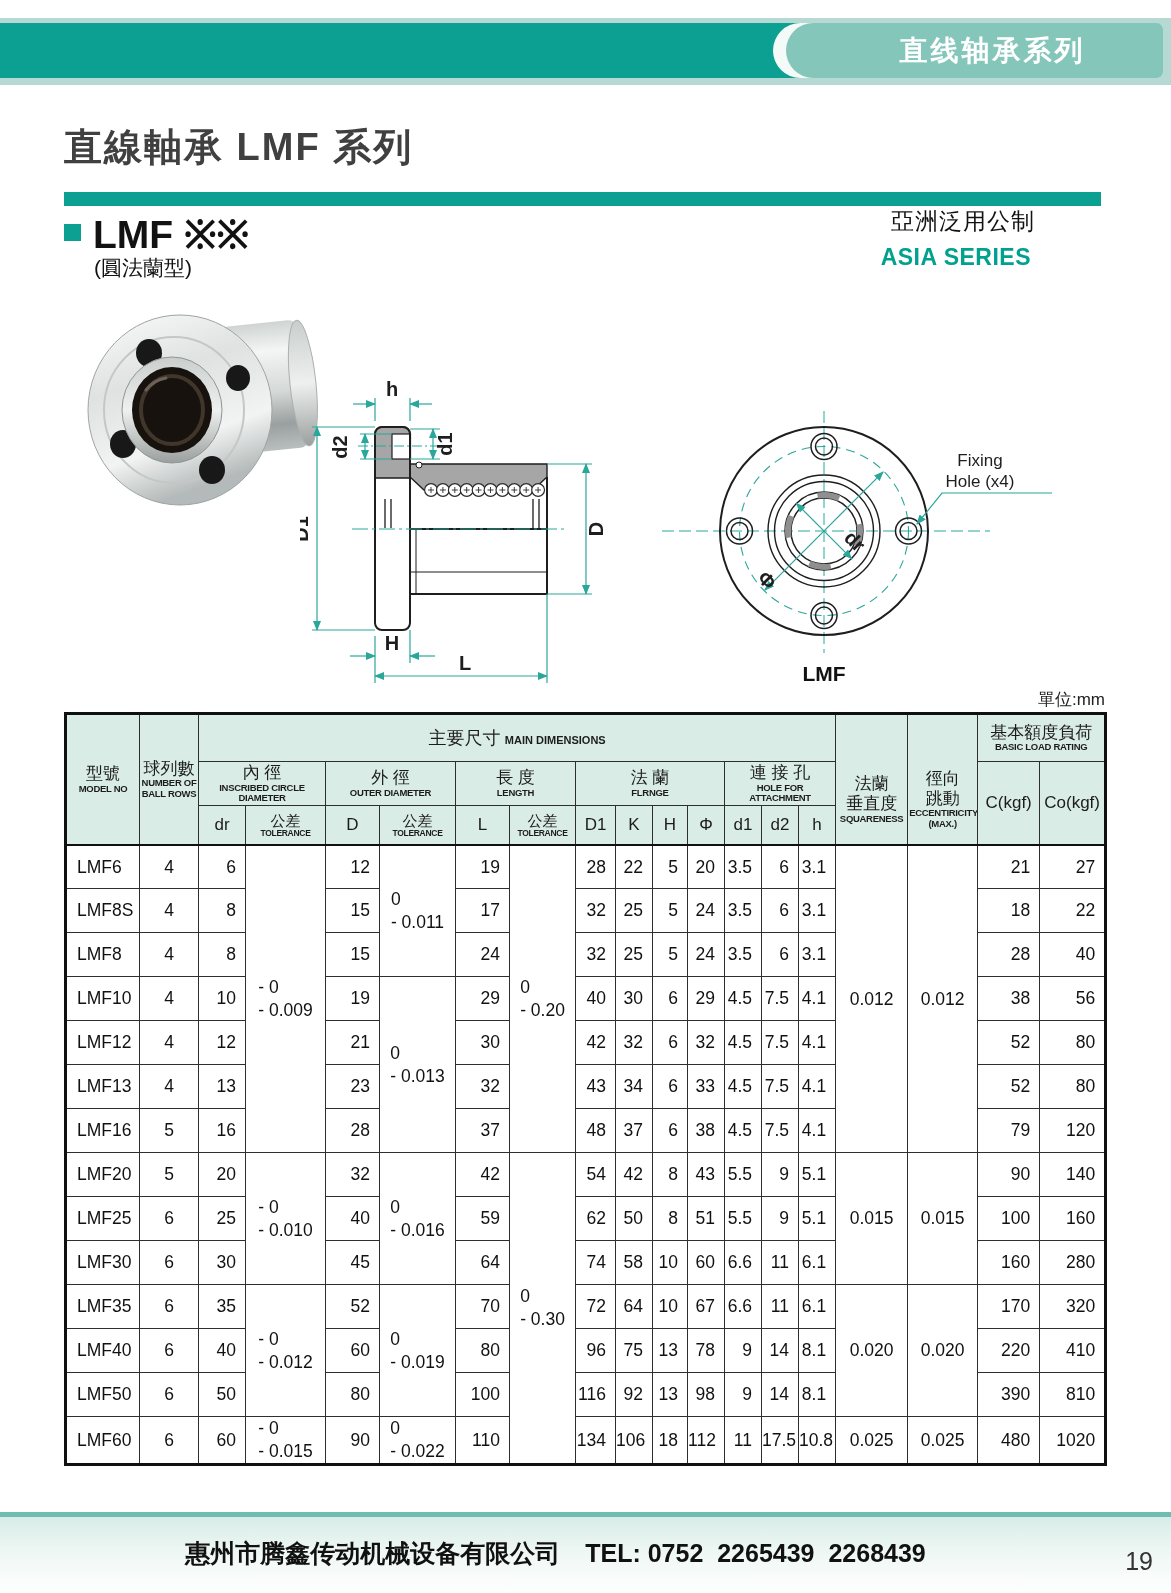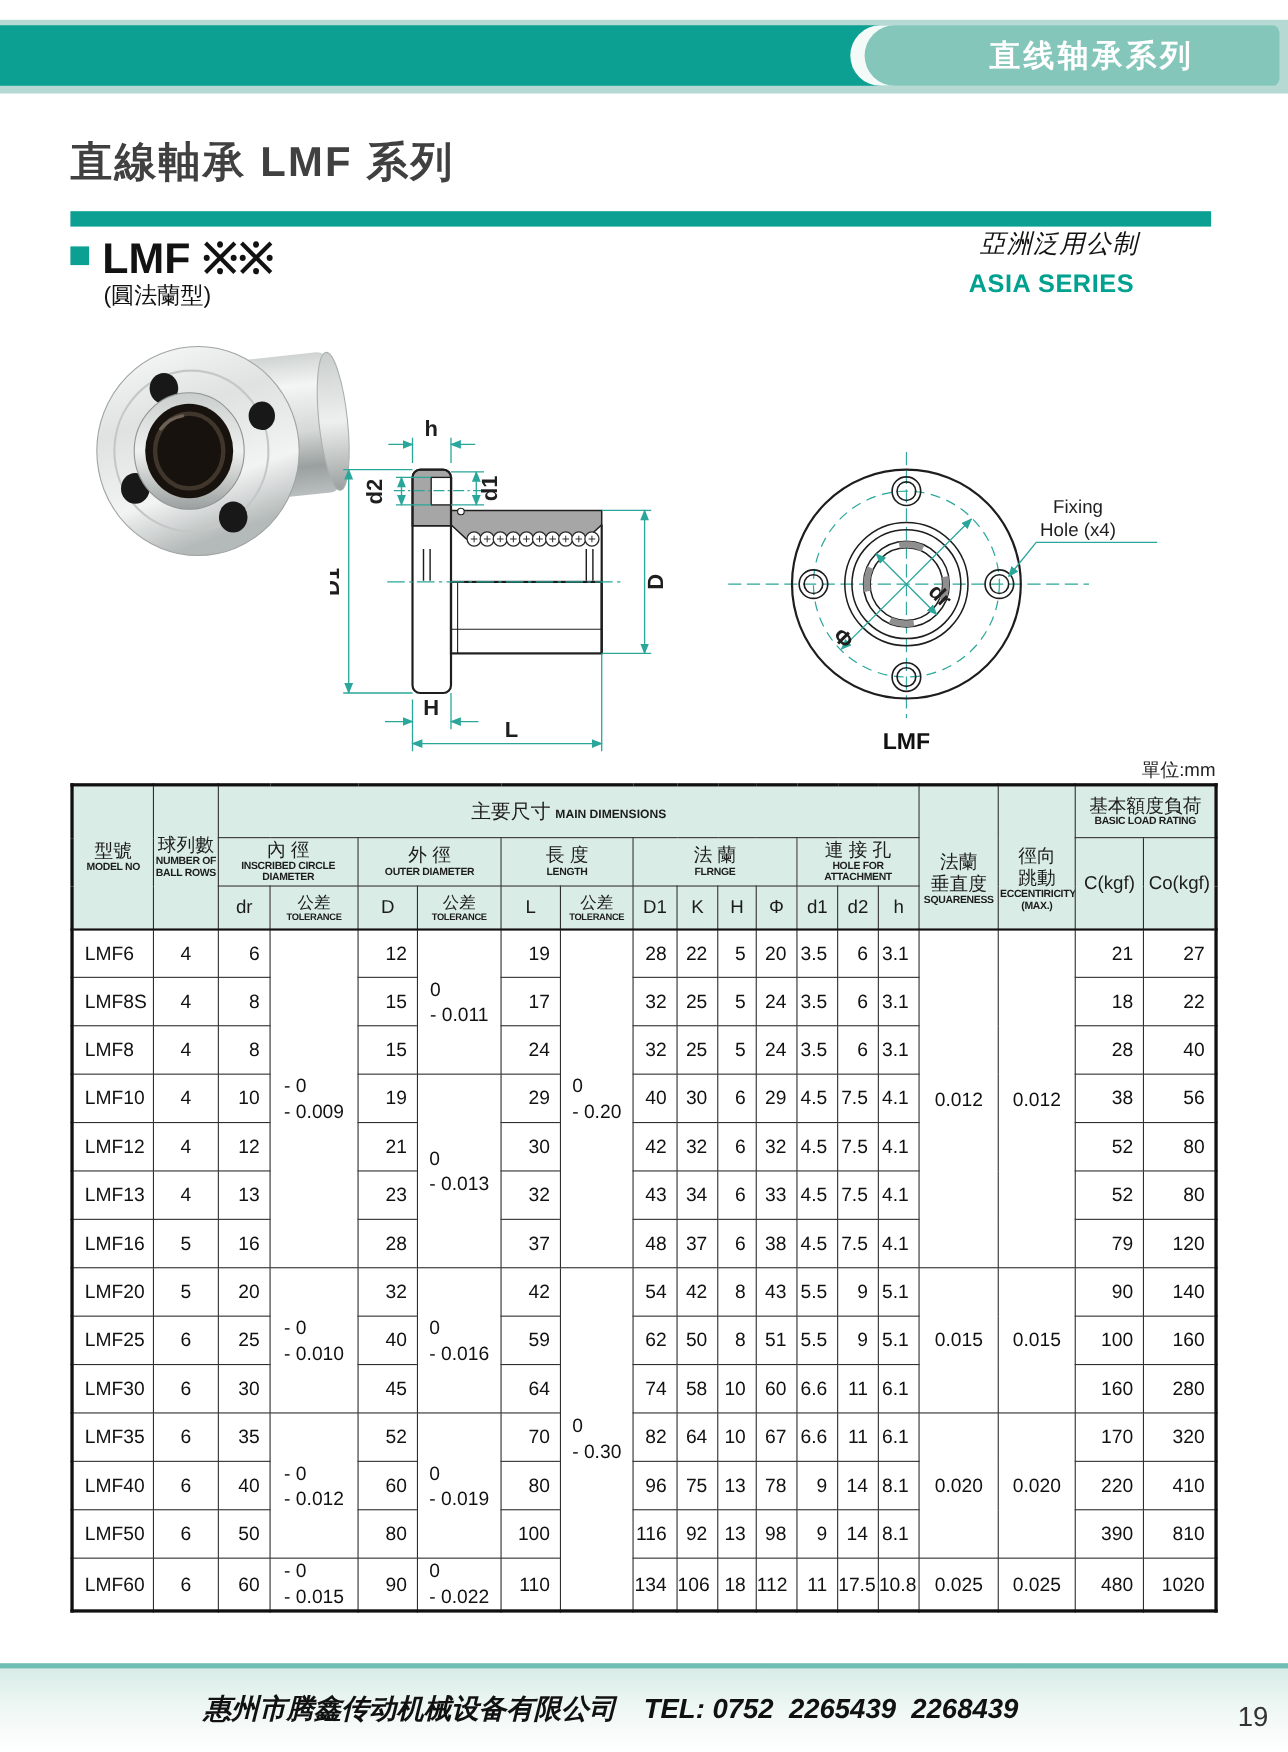--- a/index.html
+++ b/index.html
@@ -14,21 +14,21 @@
   .banner-tab { position:absolute; left:786px; top:5px; width:377px; height:55px; background:#85c6bb; border-radius:28px 6px 6px 28px;
                 display:flex; align-items:center; justify-content:center; }
   .banner-tab .tab-label { color:#fff; font-size:28px; font-weight:bold; letter-spacing:3px; padding-left:36px; }
 
   
   .page-title { position:absolute; left:64px; top:122px; font-size:38px; font-weight:bold; color:#404040; letter-spacing:2px; }
   .title-rule { position:absolute; left:64px; top:192px; width:1037px; height:14px; background:#0ba092; }
   .series-bullet { position:absolute; left:64px; top:224px; width:17px; height:17px; background:#0ba092; }
   .series-code { position:absolute; left:93px; top:206px; font-size:39px; font-weight:bold; color:#121212; }
   .series-type { position:absolute; left:94px; top:254px; font-size:21px; color:#121212; }
-  .region-zh { position:absolute; right:136px; top:206px; font-size:23px; color:#121212; letter-spacing:1px;font-style:italic; }
+  .region-zh { position:absolute; right:136px; top:206px; font-size:23px; color:#121212; letter-spacing:1px; }
   .region-en { position:absolute; right:140px; top:244px; font-size:23px; font-weight:bold; color:#00a18e; letter-spacing:0.5px; }
 
   
   .fig { position:absolute; }
   .fig-photo { left:68px; top:298px; }
   .fig-section { left:300px; top:358px; }
   .fig-front { left:640px; top:383px; }
   svg text { font-family:"Liberation Sans", sans-serif; }
   .dim-label { fill:#1e1e1e; font-size:20px; font-weight:600; }
   .note-label { fill:#1e1e1e; font-size:17px; }
@@ -58,21 +58,21 @@
   .c-mid { text-align:center; }
   .c-tol { text-align:center; font-size:16.5px; }
   .tol-text { display:inline-block; text-align:left; white-space:pre-line; line-height:1.3; }
 
   
   .footer-rule { position:absolute; left:0; top:1512px; width:1171px; height:5px; background:#6fbdb2; }
   .footer-band { position:absolute; left:0; top:1517px; width:1171px; height:76px;
                  background:linear-gradient(180deg,#d8ece7 0%, #eef7f4 45%, #ffffff 100%); }
   .footer-text { position:absolute; left:0; top:20px; width:100%; text-align:center; font-size:25px; font-weight:bold; color:#111;
                  padding-right:60px; }
-  .footer-text .pre { white-space:pre;font-style:italic; }
+  .footer-text .pre { white-space:pre; }
   .footer-text .tel { margin-left:18px; }
   .page-number { position:absolute; right:18px; top:30px; font-size:25px; color:#333; }
 </style>
 </head>
 <body>
 
 <div class="page">
 
   <div class="banner">
     <div class="banner-dark"></div>
@@ -550,21 +550,21 @@
       <tr>
         <td class="c-model">LMF35</td>
         <td class="c-mid">6</td>
         <td class="c-num">35</td>
         <td class="c-tol" rowspan="3"><span class="tol-text">- 0
 - 0.012</span></td>
         <td class="c-num">52</td>
         <td class="c-tol" rowspan="3"><span class="tol-text">0
 - 0.019</span></td>
         <td class="c-num">70</td>
-        <td class="c-num">82</td>
+        <td class="c-num">72</td>
         <td class="c-num">64</td>
         <td class="c-num">10</td>
         <td class="c-num">67</td>
         <td class="c-num">6.6</td>
         <td class="c-num">11</td>
         <td class="c-num">6.1</td>
         <td class="c-mid" rowspan="3">0.020</td>
         <td class="c-mid" rowspan="3">0.020</td>
         <td class="c-num">170</td>
         <td class="c-num">320</td>

